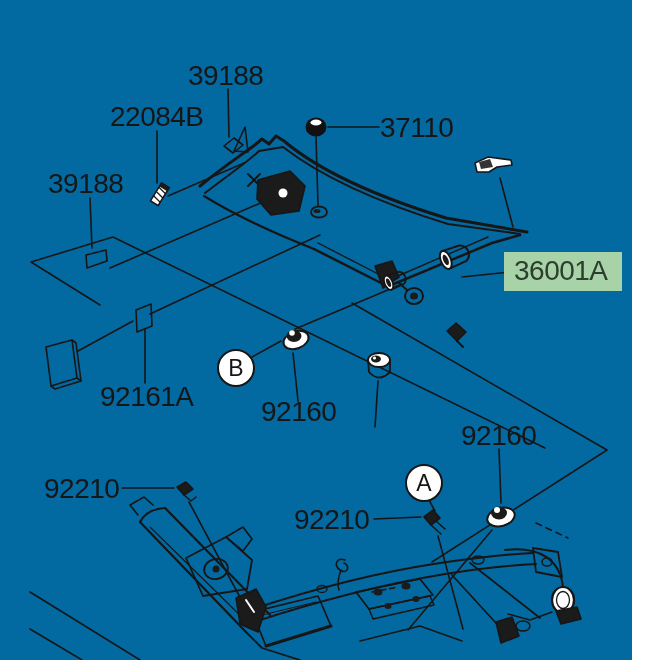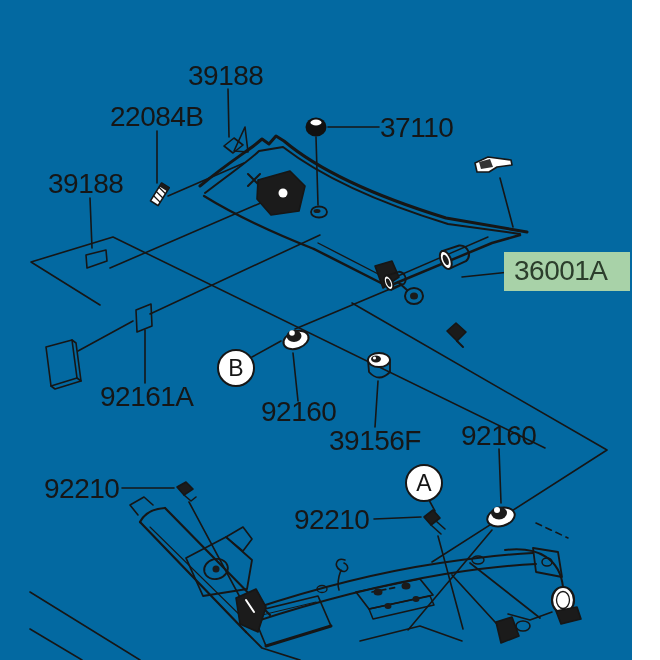--- a/index.html
+++ b/index.html
@@ -1,21 +1,21 @@
 <!DOCTYPE html>
 <html><head>
 <meta charset="utf-8">
 <style>
   html,body{margin:0;padding:0;background:#ffffff;}
   #stage{position:relative;width:632px;height:660px;background:#0369a1;overflow:hidden;
          font-family:"Liberation Sans", sans-serif;}
   #art{position:absolute;left:0;top:0;}
   .plabel{position:absolute;font-size:28px;letter-spacing:-0.5px;color:#161616;
           white-space:nowrap;line-height:1;}
-  .plabel.hl{background:#a8d2a8;color:#2c3e2c;padding:5px 22px 6px 10px;}
+  .plabel.hl{background:#a8d2a8;color:#2c3e2c;padding:5px 14px 6px 10px;}
   #lbl-39188-top {left:188px;top:62px;}
   #lbl-39156B    {left:110px;top:103px;}
   #lbl-92075     {left:380px;top:114px;}
   #lbl-39188-left{left:48px; top:170px;}
   #lbl-36001A    {left:504px;top:252px;}
   #lbl-92161A    {left:100px;top:383px;}
   #lbl-92160-left{left:261px;top:398px;}
   #lbl-39156F    {left:329px;top:427px;}
   #lbl-92160-right{left:461px;top:422px;}
   #lbl-92210-left{left:44px; top:475px;}
@@ -189,21 +189,20 @@
     </g>
   </svg>
 
   <div class="plabel" id="lbl-39188-top">39188</div>
   <div class="plabel" id="lbl-39156B">22084B</div>
   <div class="plabel" id="lbl-92075">37110</div>
   <div class="plabel" id="lbl-39188-left">39188</div>
   <div class="plabel hl" id="lbl-36001A">36001A</div>
   <div class="plabel" id="lbl-92161A">92161A</div>
   <div class="plabel" id="lbl-92160-left">92160</div>
-  <div class="plabel" id="lbl-39156F">39156F</div>
   <div class="plabel" id="lbl-92160-right">92160</div>
   <div class="plabel" id="lbl-92210-left">92210</div>
   <div class="plabel" id="lbl-92210-center">92210</div>
 
   <div class="refcircle" id="ref-B">
     <span>B</span>
   </div>
   <div class="refcircle" id="ref-A">
     <span>A</span>
   </div>

